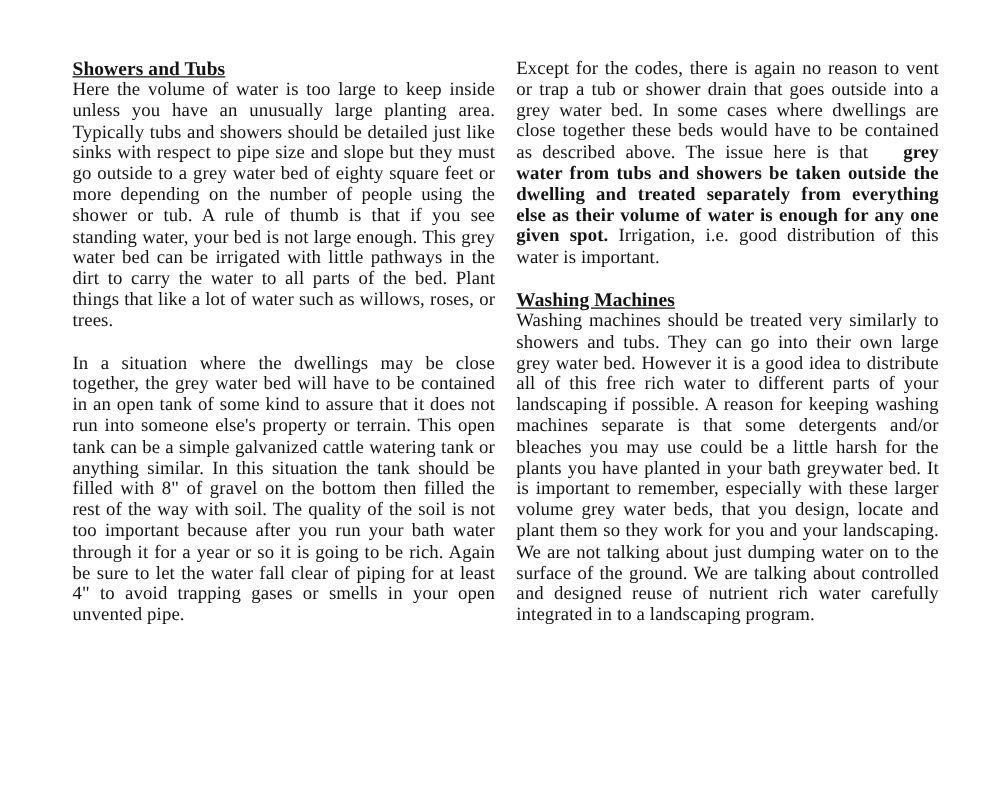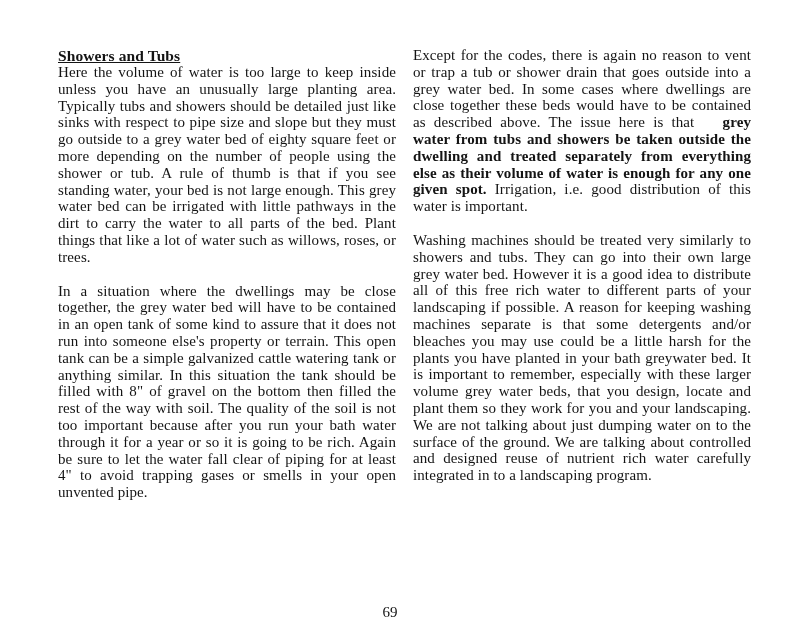--- a/index.html
+++ b/index.html
@@ -61,17 +61,17 @@
 
 <div class="page">
   <div class="columns">
     <div class="column">
         <h2 class="section-heading">Showers and Tubs</h2>
         <p class="body-paragraph"><span class="text-run">Here the volume of water is too large to keep inside unless you have an unusually large planting area.  Typically tubs and showers should be detailed just like sinks with respect to pipe size and slope but they must go outside to a grey water bed of eighty square feet or more depending on the number of people using the shower or tub.  A rule of thumb is that if you see standing water, your bed is not large enough.  This grey water bed can be irrigated with little pathways in the dirt to carry the water to all parts of the bed.  Plant things that like a lot of water such as willows, roses, or trees.</span></p>
         <p class="body-paragraph"><span class="text-run">In a situation where the dwellings may be close together, the grey water bed will have to be contained in an open tank of some kind to assure that it does not run into someone else's property or terrain.  This open tank can be a simple galvanized cattle watering tank or anything similar.  In this situation the tank should be filled with 8" of gravel on the bottom then filled the rest of the way with soil.  The quality of the soil is not too important because after you run your bath water through it for a year or so it is going to be rich.  Again be sure to let the water fall clear of piping for at least 4" to avoid trapping gases or smells in your open unvented pipe.</span></p>
       </div>
     <div class="column">
         <p class="body-paragraph"><span class="text-run">Except for the codes, there is again no reason to vent or trap a tub or shower drain that goes outside into a grey water bed.  In some cases where dwellings are close together these beds would have to be contained as described above.  The issue here is that </span><span class="bold-run">grey water from tubs and showers be taken outside the dwelling and treated separately from everything else as their volume of water is enough for any one given spot.</span><span class="text-run">  Irrigation, i.e. good distribution of this water is important.</span></p>
+        <h2 class="section-heading">Washing Machines</h2>
         <p class="body-paragraph"><span class="text-run">Washing machines should be treated very similarly to showers and tubs.  They can go into their own large grey water bed.  However it is a good idea to distribute all of this free rich water to different parts of your landscaping if possible.  A reason for keeping washing machines separate is that some detergents and/or bleaches you may use could be a little harsh for the plants you have planted in your bath greywater bed.  It is important to remember, especially with these larger volume grey water beds, that you design, locate and plant them so they work for you and your landscaping.  We are not talking about just dumping water on to the surface of the ground.  We are talking about controlled and designed reuse of nutrient rich water carefully integrated in to a landscaping program.</span></p>
       </div>
   </div>
-  <div class="page-number">69</div>
 </div>
 
 </body></html>

